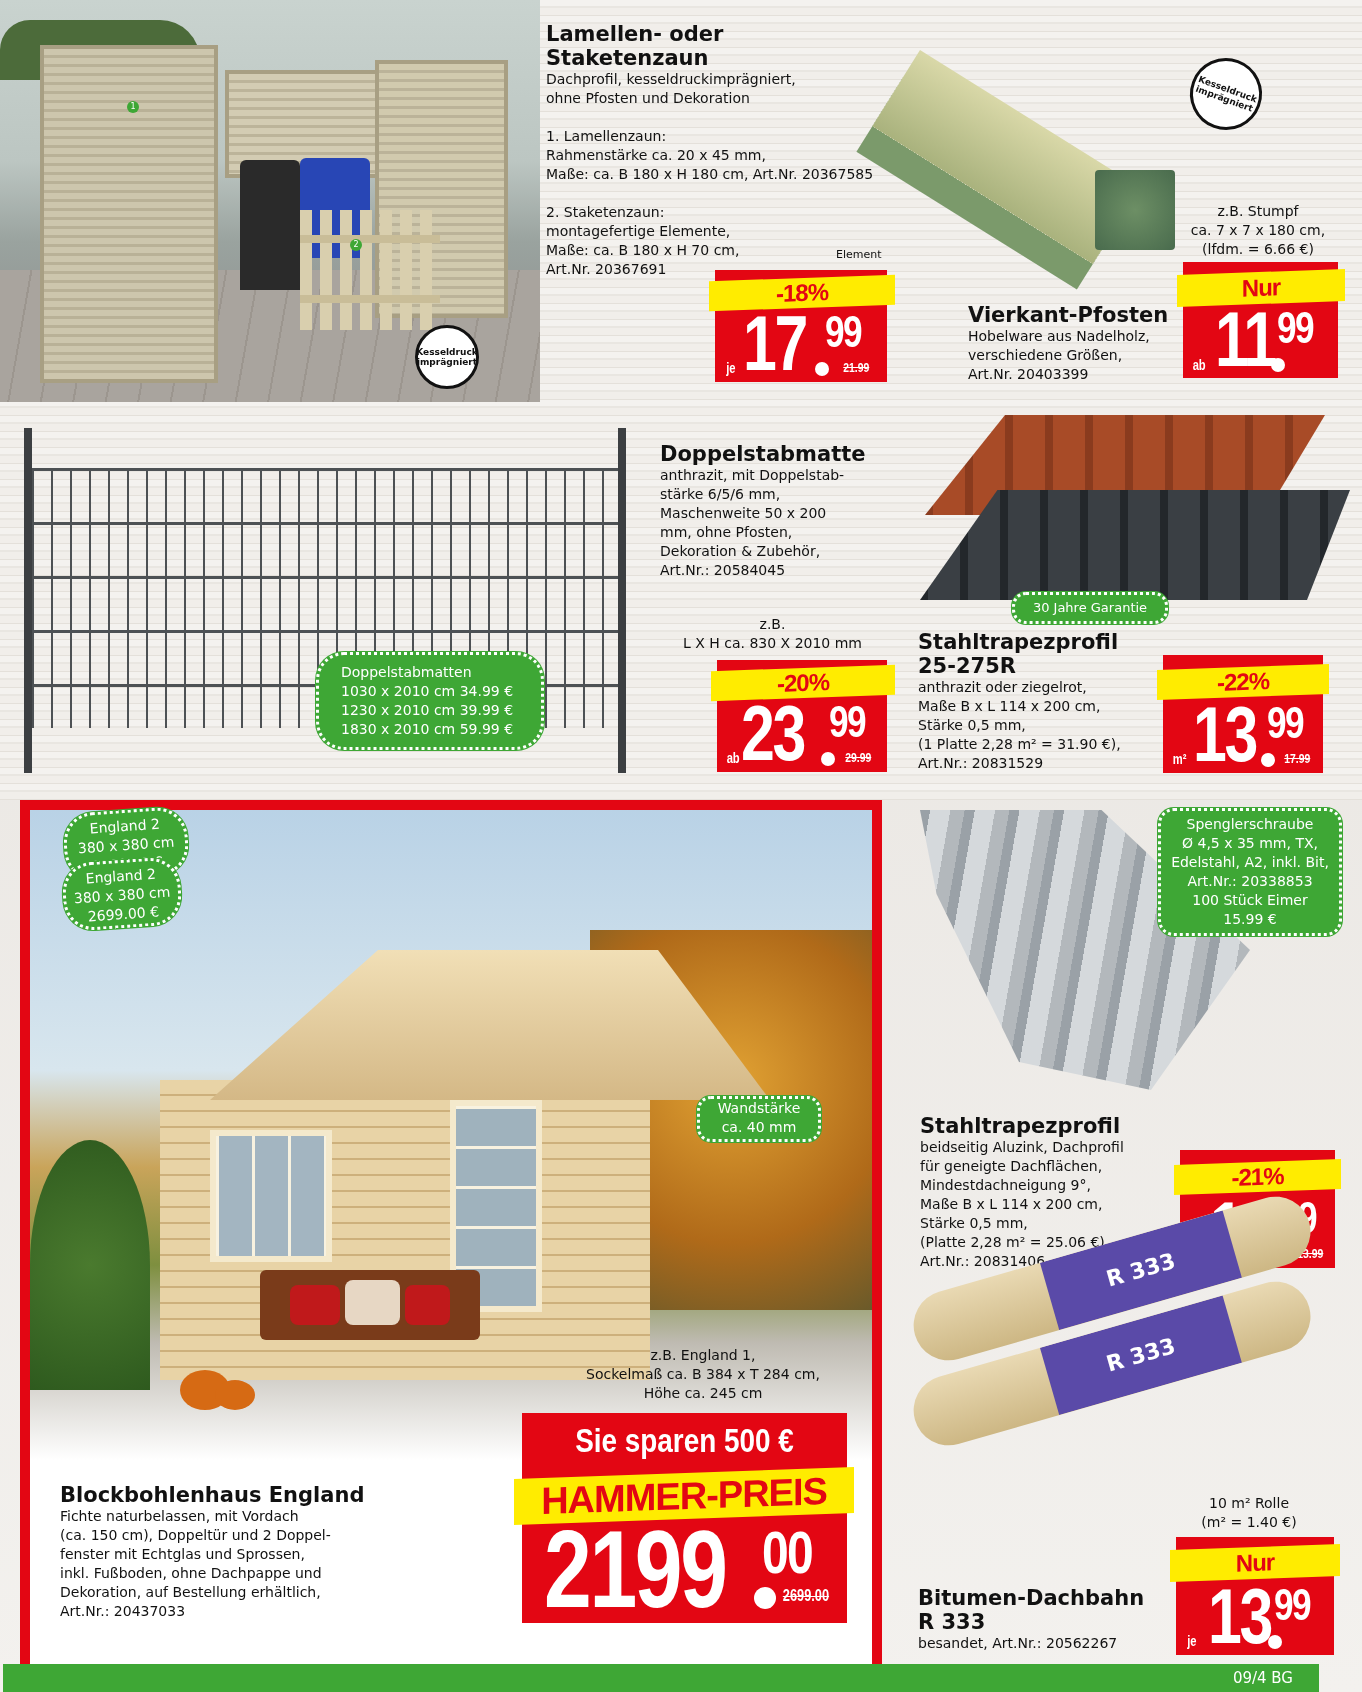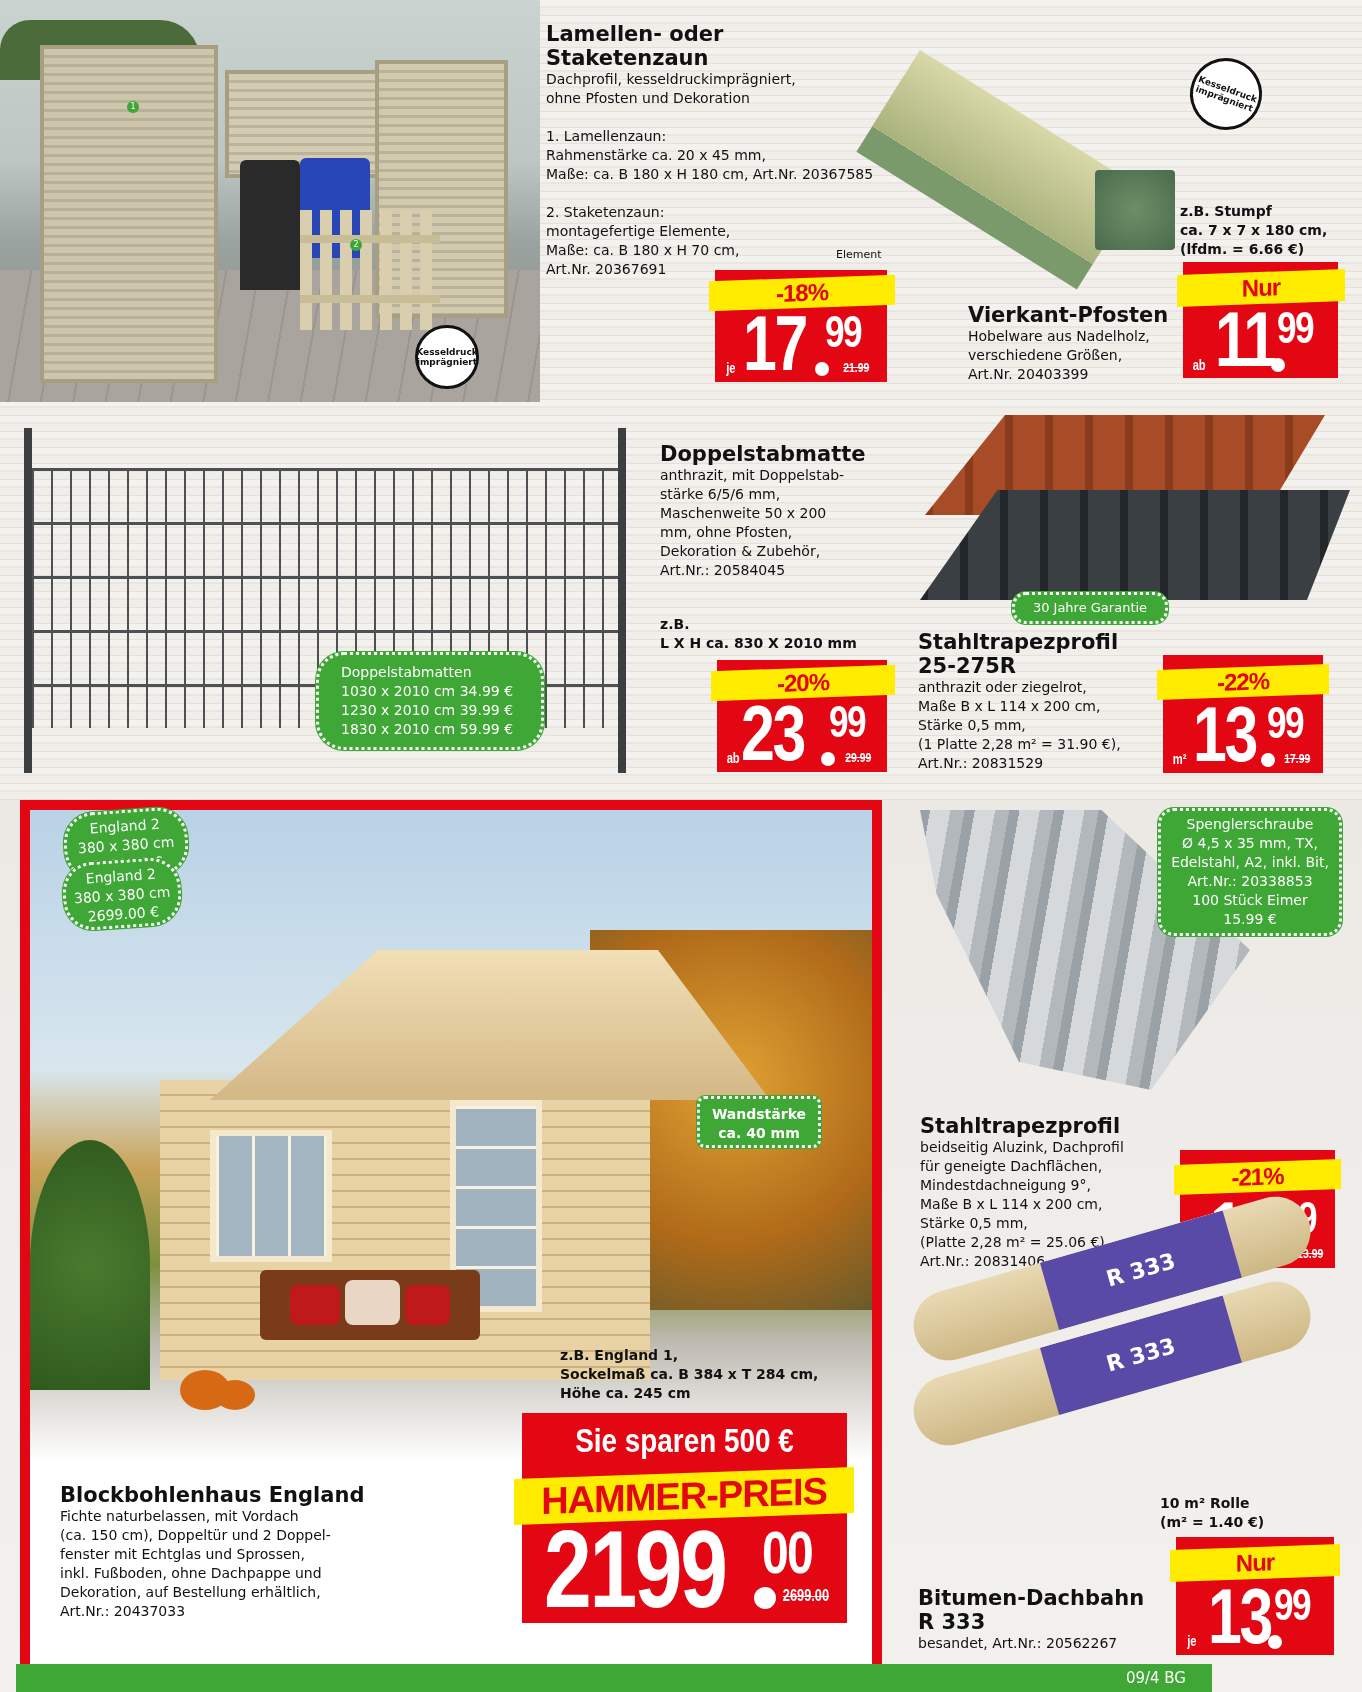--- a/index.html
+++ b/index.html
@@ -3,33 +3,33 @@
 <meta charset="utf-8">
 <style>
   html,body{margin:0;padding:0;}
   body{width:1362px;height:1692px;position:relative;overflow:hidden;
     font-family:"DejaVu Sans","Liberation Sans",sans-serif;color:#111;
     background:linear-gradient(180deg,#f1efec 0%,#ebe8e4 40%,#f3f1ee 100%);}
   .abs{position:absolute;}
   .wood{position:absolute;background:repeating-linear-gradient(180deg,#f4f2ef 0 6px,#e9e6e1 6px 8px,#f1eeea 8px 15px,#e4e0da 15px 16px);}
   .title{font-weight:bold;font-size:21px;line-height:24px;}
   .desc{font-size:14px;line-height:19px;}
-  .right{text-align:left;font-weight:bold;}
+  .right{text-align:center;}
   
   .tag{position:absolute;background:#e30613;color:#fff;font-family:"Liberation Sans",sans-serif;}
   .tag .band{position:absolute;background:#ffec00;color:#e30613;font-weight:bold;text-align:center;
     font-family:"Liberation Sans",sans-serif;transform:skewY(-2deg);letter-spacing:-1px;}
   .tag .big{position:absolute;font-weight:bold;color:#fff;letter-spacing:-3px;transform:scaleX(.78);transform-origin:left bottom;}
   .tag .cents{position:absolute;font-weight:bold;color:#fff;letter-spacing:-2px;transform:scaleX(.8);transform-origin:left top;}
   .tag .dot{position:absolute;background:#fff;border-radius:50%;}
   .tag .unit{position:absolute;font-weight:bold;color:#fff;font-size:14px;transform:scaleX(.8);}
   .tag .old{position:absolute;color:#fff;font-weight:bold;font-size:13px;text-decoration:line-through;transform:scaleX(.8);}
   .green{position:absolute;background:#3ea735;color:#fff;border:3px dotted #fff;box-shadow:0 0 0 1px #3ea735;text-align:center;font-size:14px;line-height:19px;}
   .photo{position:absolute;overflow:hidden;}
-  .footer{position:absolute;left:16px;top:1664px;width:1196px;height:28px;background:#3ea735;}
+  .footer{position:absolute;left:3px;top:1664px;width:1316px;height:28px;background:#3ea735;}
   .stamp{position:absolute;border-radius:50%;border:3px solid #111;background:#fff;color:#111;font-size:9px;font-weight:bold;text-align:center;display:flex;align-items:center;justify-content:center;}
 </style>
 </head>
 <body>
 
 <div class="wood" style="left:0;top:0;width:1362px;height:800px;"></div>
 
 <div class="photo" style="left:0;top:0;width:540px;height:402px;background:linear-gradient(180deg,#c9d3cf 0%,#bcc6c2 40%,#9aa39f 60%,#888 100%);">
   <div class="abs" style="left:0;top:20px;width:200px;height:60px;background:#4c6b3a;border-radius:30px 40px 0 0;"></div>
   <div class="abs" style="left:0;top:270px;width:540px;height:132px;background:repeating-linear-gradient(100deg,#a9a49e 0 30px,#9c968f 30px 32px);"></div>
@@ -173,21 +173,21 @@
     <div>England 2</div>
     <div>380 x 380 cm</div>
     <div>2699.00 €</div>
   </div>
 </div>
 <div class="green" style="left:63px;top:860px;width:112px;height:58px;border-radius:30px;padding-top:4px;transform:rotate(-4deg);">
   <div>England 2</div>
   <div>380 x 380 cm</div>
   <div>2699.00 €</div>
 </div>
-<div class="green" style="left:697px;top:1096px;width:118px;height:40px;border-radius:8px;padding-top:6px;font-weight:bold;">
+<div class="green" style="left:697px;top:1096px;width:118px;height:40px;border-radius:14px;padding-top:0;">
   <div>Wandstärke</div>
   <div>ca. 40 mm</div>
 </div>
 <div class="abs right" style="left:560px;top:1346px;width:286px;">
   <div class="desc">z.B. England 1,</div>
   <div class="desc">Sockelmaß ca. B 384 x T 284 cm,</div>
   <div class="desc">Höhe ca. 245 cm</div>
 </div>
 <div class="abs" style="left:60px;top:1483px;width:320px;">
   <div class="title">Blockbohlenhaus England</div>

